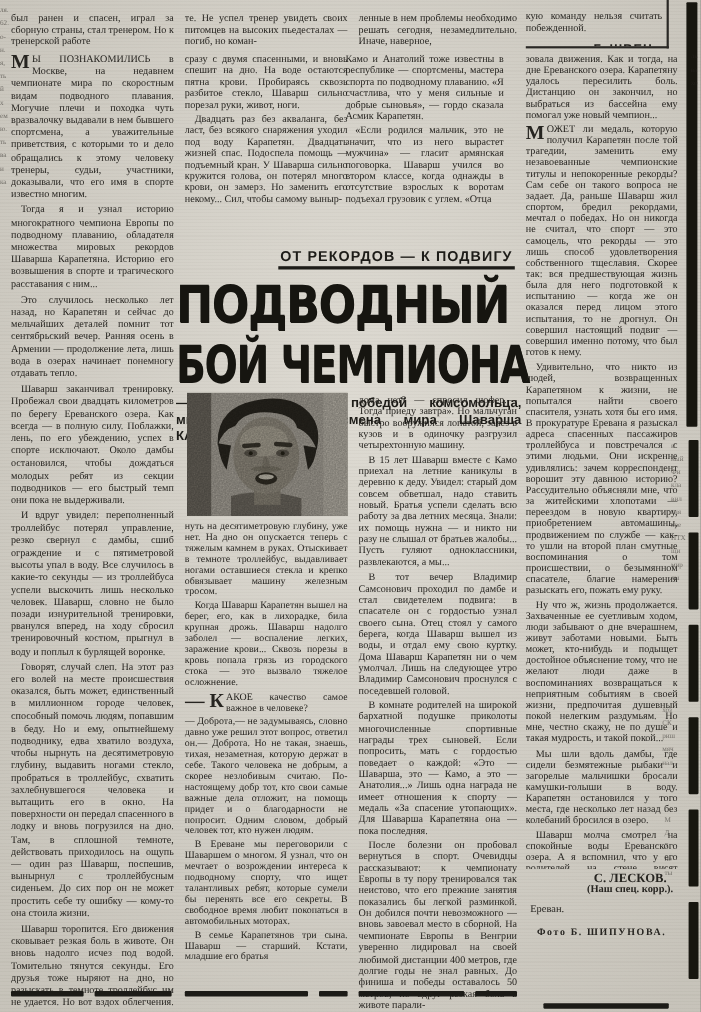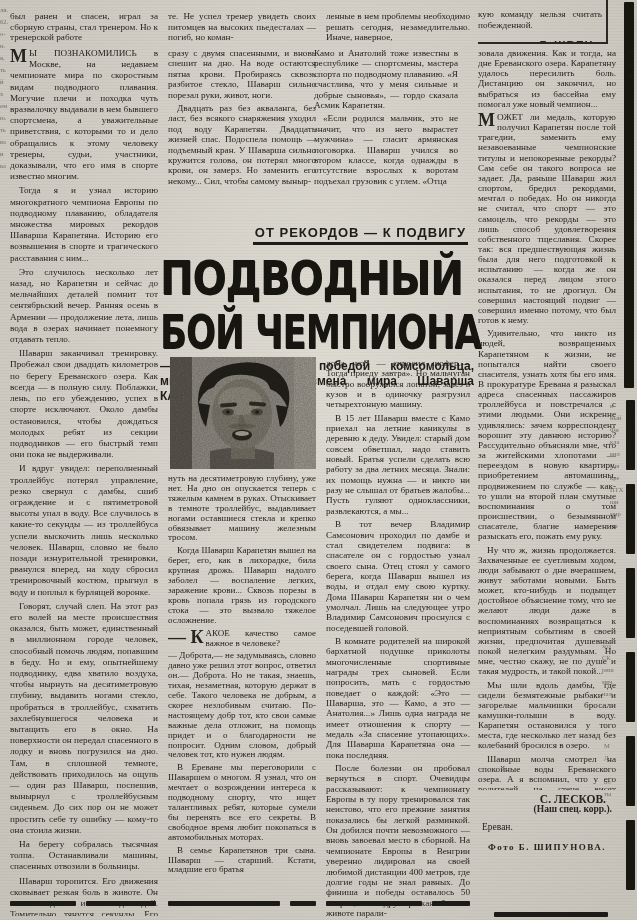--- a/index.html
+++ b/index.html
@@ -70,21 +70,20 @@
     <span class="shvec">Г. ШВЕЦ</span>
   </div>
 
   <div class="abs bt c1" style="left:10px;top:48px;width:148px;height:868px">
     <p class="noind"><span class="dcap">М</span><span>Ы ПОЗНАКОМИЛИСЬ в Москве, на недавнем чемпионате мира по скоростным видам подводного плавания. Могучие плечи и походка чуть вразвалочку выдавали в нем бывшего спортсмена, а уважительные приветствия, с которыми то и дело обращались к этому человеку тренеры, судьи, участники, доказывали, что его имя в спорте известно многим.</span></p>
     <p>Тогда я и узнал историю многократного чемпиона Европы по подводному плаванию, обладателя множества мировых рекордов Шаварша Карапетяна. Историю его возвышения в спорте и трагического расставания с ним...</p>
     <p>Это случилось несколько лет назад, но Карапетян и сейчас до мельчайших деталей помнит тот сентябрьский вечер. Ранняя осень в Армении — продолжение лета, лишь вода в озерах начинает понемногу отдавать тепло.</p>
     <p>Шаварш заканчивал тренировку. Пробежал свои двадцать километров по берегу Ереванского озера. Как всегда — в полную силу. Поблажки, лень, по его убеждению, успех в спорте исключают. Около дамбы остановился, чтобы дождаться молодых ребят из секции подводников — его быстрый темп они пока не выдерживали.</p>
     <p>И вдруг увидел: переполненный троллейбус потерял управление, резко свернул с дамбы, сшиб ограждение и с пятиметровой высоты упал в воду. Все случилось в какие-то секунды — из троллейбуса успели выскочить лишь несколько человек. Шаварш, словно не было позади изнурительной тренировки, рванулся вперед, на ходу сбросил тренировочный костюм, прыгнул в воду и поплыл к бурлящей воронке.</p>
     <p>Говорят, случай слеп. На этот раз его волей на месте происшествия оказался, быть может, единственный в миллионном городе человек, способный помочь людям, попавшим в беду. Но и ему, опытнейшему подводнику, едва хватило воздуха, чтобы нырнуть на десятиметровую глубину, выдавить ногами стекло, пробраться в троллейбус, схватить захлебнувшегося человека и вытащить его в окно. На поверхности он передал спасенного в лодку и вновь погрузился на дно. Там, в сплошной темноте, действовать приходилось на ощупь — один раз Шаварш, поспешив, вынырнул с троллейбусным сиденьем. До сих пор он не может простить себе ту ошибку — кому-то она стоила жизни.</p>
-    <p>На берегу собралась тысячная толпа. Останавливали машины, спасенных отвозили в больницы.</p>
     <p>Шаварш торопится. Его движения сковывает резкая боль в животе. Он вновь надолго исчез под водой. Томительно тянутся секунды. Его друзья тоже ныряют на дно, но разыскать в темноте троллейбус им не удается. Но вот вздох облегчения. Карапетян опять на поверхности. И не один —</p>
   </div>
 
   <div class="abs bt c2t" style="left:168px;top:48px;width:148px;height:148px">
     <p class="noind">сразу с двумя спасенными, и вновь спешит на дно. На воде остаются пятна крови. Пробираясь сквозь разбитое стекло, Шаварш сильно порезал руки, живот, ноги.</p>
     <p>Двадцать раз без акваланга, без ласт, без всякого снаряжения уходил под воду Карапетян. Двадцать жизней спас. Подоспела помощь — подъемный кран. У Шаварша сильно кружится голова, он потерял много крови, он замерз. Но заменить его некому... Сил, чтобы самому выныр-</p>
   </div>
 
   <div class="abs" style="left:160px;top:192px;width:314px;height:164px">
     <div class="kicker-row">

